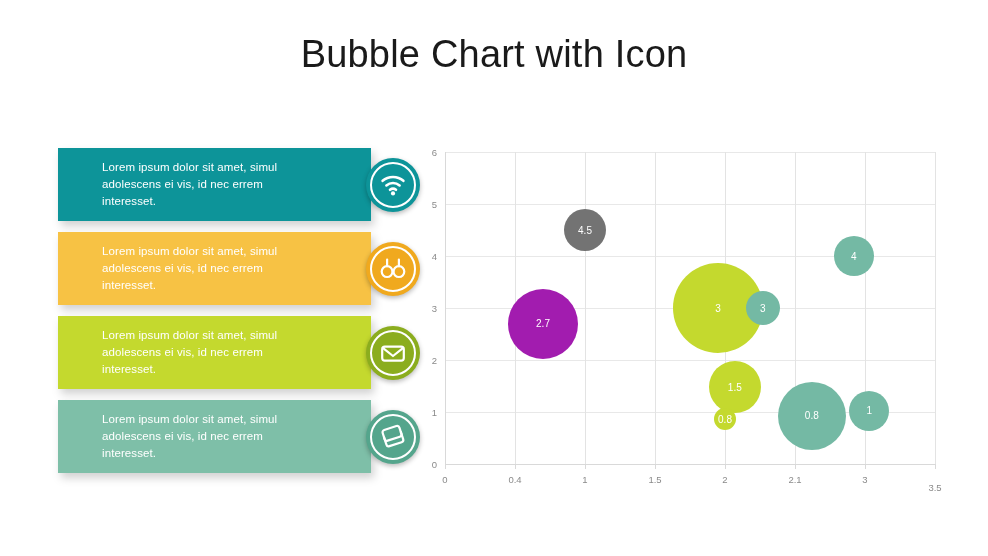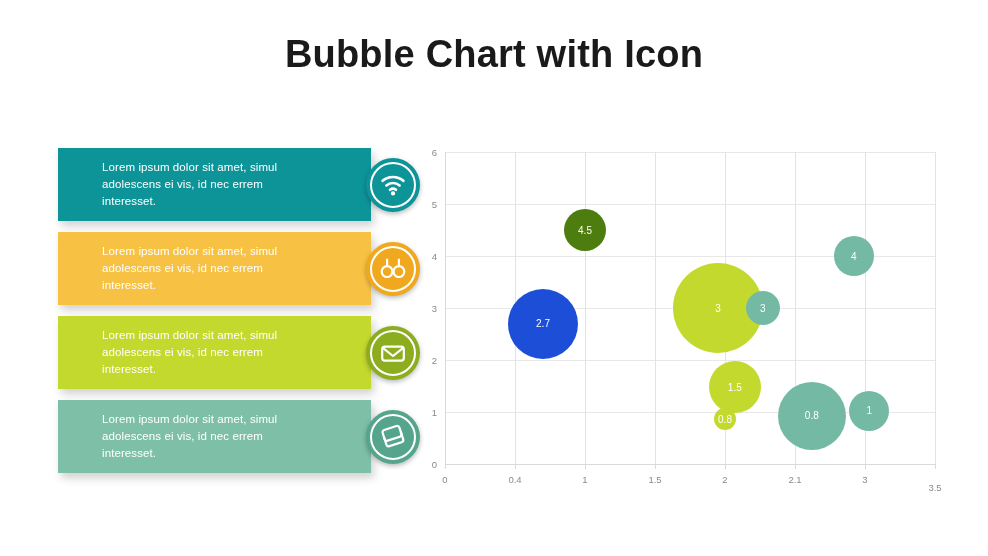--- a/index.html
+++ b/index.html
@@ -3,21 +3,21 @@
 <meta charset="utf-8">
 <style>
   html,body{margin:0;padding:0;}
   body{
     width:988px;height:556px;background:#ffffff;
     font-family:"Liberation Sans","DejaVu Sans",sans-serif;
     overflow:hidden;position:relative;
   }
   #page-title{
     position:absolute;left:0;top:33px;width:988px;text-align:center;
-    font-size:38px;font-weight:bold;color:#1a1a1a;letter-spacing:.2px;
+    font-size:38px;font-weight:normal;color:#1a1a1a;letter-spacing:.2px;
   }
 
   
   #left-panel{position:absolute;left:58px;top:148px;width:320px;height:405px;}
   .bar-row{position:absolute;left:0;width:313px;height:73px;}
   .bar-shadow{
     position:absolute;left:3px;top:5px;width:313px;height:73px;
     background:rgba(0,0,0,.18);filter:blur(4px);border-radius:1px;
   }
   .bar-body{
@@ -166,24 +166,24 @@
       <div class="xtick-mark" style="left: 350px; top: 312px;"></div>
       <div class="xtick-label" style="left: 350px; top: 322px;">2.1</div>
       <div class="gridline-v" style="left: 420px;"></div>
       <div class="xtick-mark" style="left: 420px; top: 312px;"></div>
       <div class="xtick-label" style="left: 420px; top: 322px;">3</div>
       <div class="gridline-v" style="left: 490px;"></div>
       <div class="xtick-mark" style="left: 490px; top: 312px;"></div>
       <div class="xtick-label" style="left: 490px; top: 322px; margin-top: 8px;">3.5</div>
       <div class="axis-line" style="left: 0px; top: 0px; width: 1px; height: 312px;"></div>
       <div class="axis-line" style="left: 0px; top: 312px; width: 490px; height: 1px;"></div>
-      <div class="bubble" style="left: 98px; top: 171.6px; width: 70px; height: 70px; background: #1d4ed8;">
+      <div class="bubble" style="left: 98px; top: 171.6px; width: 70px; height: 70px; background: #a21caf;">
         <span>2.7</span>
       </div>
-      <div class="bubble" style="left: 140px; top: 78px; width: 42px; height: 42px; background: #4d7c0f;">
+      <div class="bubble" style="left: 140px; top: 78px; width: 42px; height: 42px; background: #737373;">
         <span>4.5</span>
       </div>
       <div class="bubble" style="left: 273px; top: 156px; width: 90px; height: 90px; background: rgb(196, 217, 46);">
         <span>3</span>
       </div>
       <div class="bubble" style="left: 289.8px; top: 235.04px; width: 52px; height: 52px; background: rgb(196, 217, 46);">
         <span>1.5</span>
       </div>
       <div class="bubble" style="left: 280px; top: 267.28px; width: 22px; height: 22px; background: rgb(196, 217, 46);">
         <span>0.8</span>

